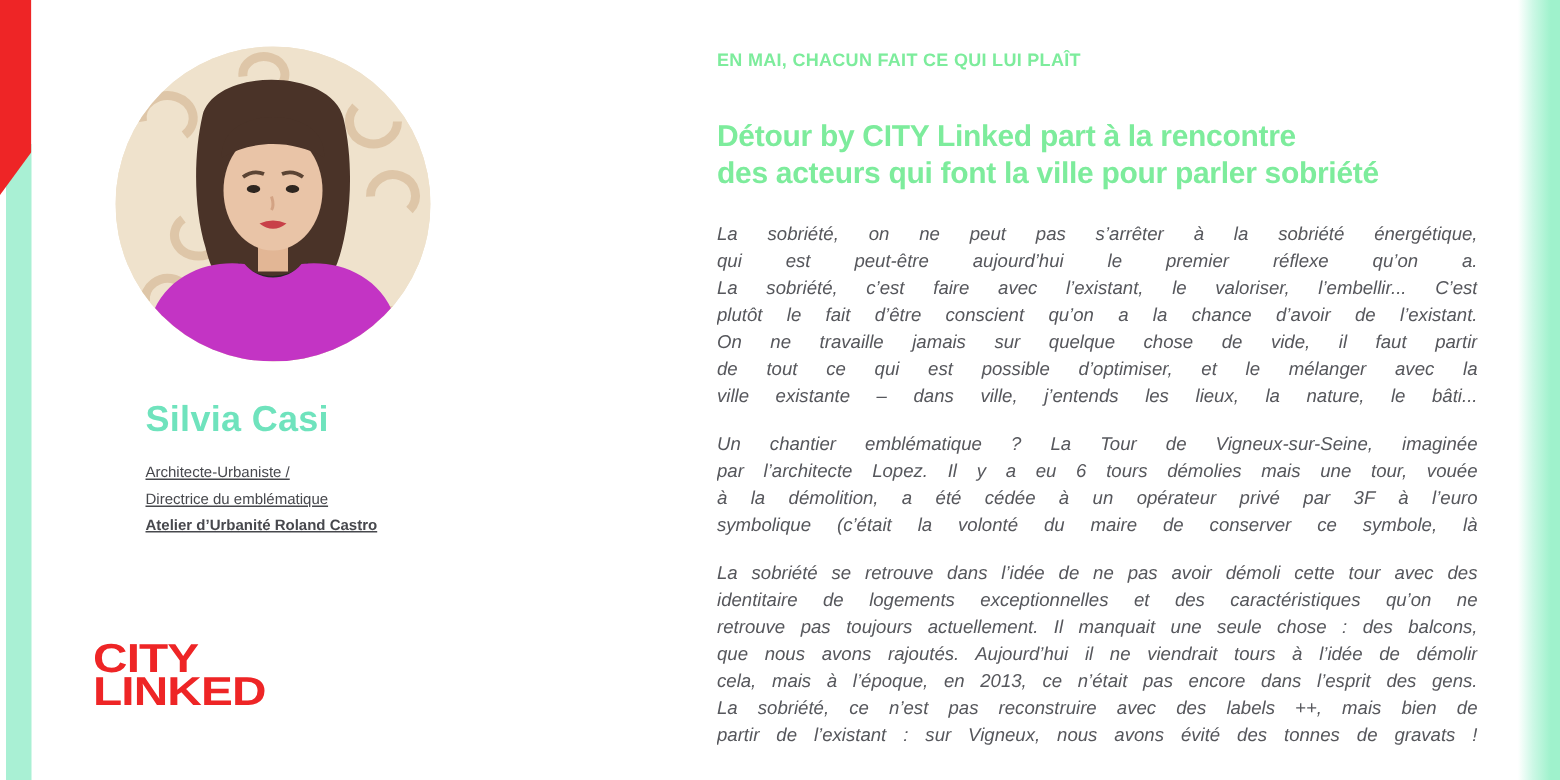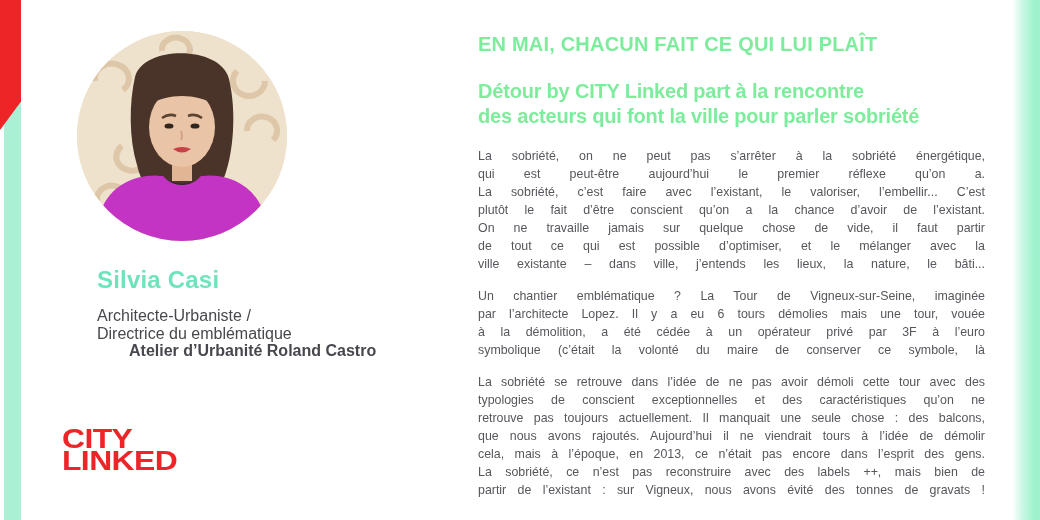--- a/index.html
+++ b/index.html
@@ -27,43 +27,43 @@
     position:absolute;left:77px;top:31px;width:210px;height:210px;border-radius:50%;
     overflow:hidden;background:#efe2cc;
   }
   .photo svg{display:block;width:100%;height:100%;}
   .person-name{
     position:absolute;left:97px;top:266px;
     font-size:24px;font-weight:700;color:var(--name_mint,#6fe3bd);letter-spacing:.2px;
   }
   .person-role{
     position:absolute;left:97px;top:307px;
-    font-size:16px;line-height:17.5px;color:var(--role_gray,#47484d);
+    font-size:10px;line-height:17.5px;color:var(--role_gray,#47484d);text-decoration:underline;
   }
-  .person-role .org{font-weight:700;margin-left:32px;}
+  .person-role .org{font-weight:700;}
   .logo{
     position:absolute;left:62px;top:429px;color:var(--accent_red,#ee2526);
     font-size:27px;line-height:21.5px;font-weight:700;letter-spacing:-.5px;
     transform:scaleX(1.18);transform-origin:left top;
   }
   
   .kicker{
     position:absolute;left:478px;top:33px;width:520px;
-    font-size:20px;font-weight:700;color:var(--heading_green,#7dec9c);letter-spacing:.2px;
+    font-size:12px;font-weight:700;color:var(--heading_green,#7dec9c);letter-spacing:.2px;
   }
   .subtitle{
     position:absolute;left:478px;top:79px;width:520px;
     font-size:20px;font-weight:700;line-height:25px;color:var(--heading_green,#7dec9c);
     letter-spacing:-.2px;
   }
   .article-body{
     position:absolute;left:478px;top:147px;width:507px;
     font-size:12.4px;line-height:18px;color:var(--body_gray,#56575c);
   }
-  .para{margin:0 0 14px 0;}
+  .para{margin:0 0 14px 0;font-style:italic;}
   .bodyline{
     text-align:justify;text-align-last:justify;
     height:18px;overflow:hidden;
   }
 </style>
 </head>
 <body>
 
 <div class="page">
 
@@ -130,21 +130,21 @@
         <div class="bodyline">ville existante – dans ville, j’entends les lieux, la nature, le bâti...</div>
       </div>
       <div class="para">
         <div class="bodyline">Un chantier emblématique ? La Tour de Vigneux-sur-Seine, imaginée</div>
         <div class="bodyline">par l’architecte Lopez. Il y a eu 6 tours démolies mais une tour, vouée</div>
         <div class="bodyline">à la démolition, a été cédée à un opérateur privé par 3F à l’euro</div>
         <div class="bodyline">symbolique (c’était la volonté du maire de conserver ce symbole, là</div>
       </div>
       <div class="para">
         <div class="bodyline">La sobriété se retrouve dans l’idée de ne pas avoir démoli cette tour avec des</div>
-        <div class="bodyline">typologies de conscient exceptionnelles et des caractéristiques qu’on ne</div>
+        <div class="bodyline">identitaire de logements exceptionnelles et des caractéristiques qu’on ne</div>
         <div class="bodyline">retrouve pas toujours actuellement. Il manquait une seule chose : des balcons,</div>
         <div class="bodyline">que nous avons rajoutés. Aujourd’hui il ne viendrait tours à l’idée de démolir</div>
         <div class="bodyline">cela, mais à l’époque, en 2013, ce n’était pas encore dans l’esprit des gens.</div>
         <div class="bodyline">La sobriété, ce n’est pas reconstruire avec des labels ++, mais bien de</div>
         <div class="bodyline">partir de l’existant : sur Vigneux, nous avons évité des tonnes de gravats !</div>
       </div>
     </div>
 
 </div>
 

